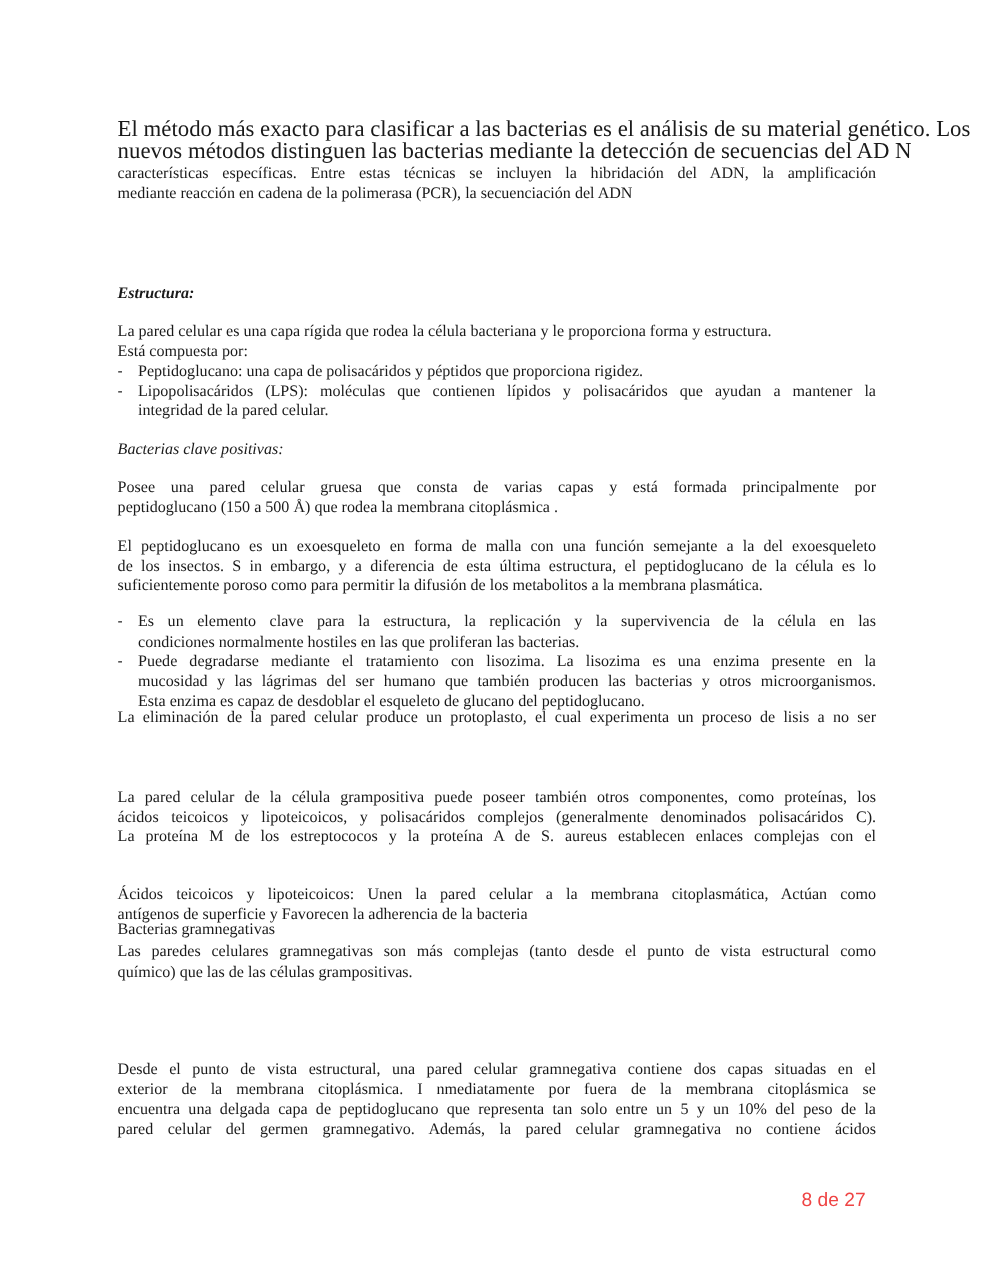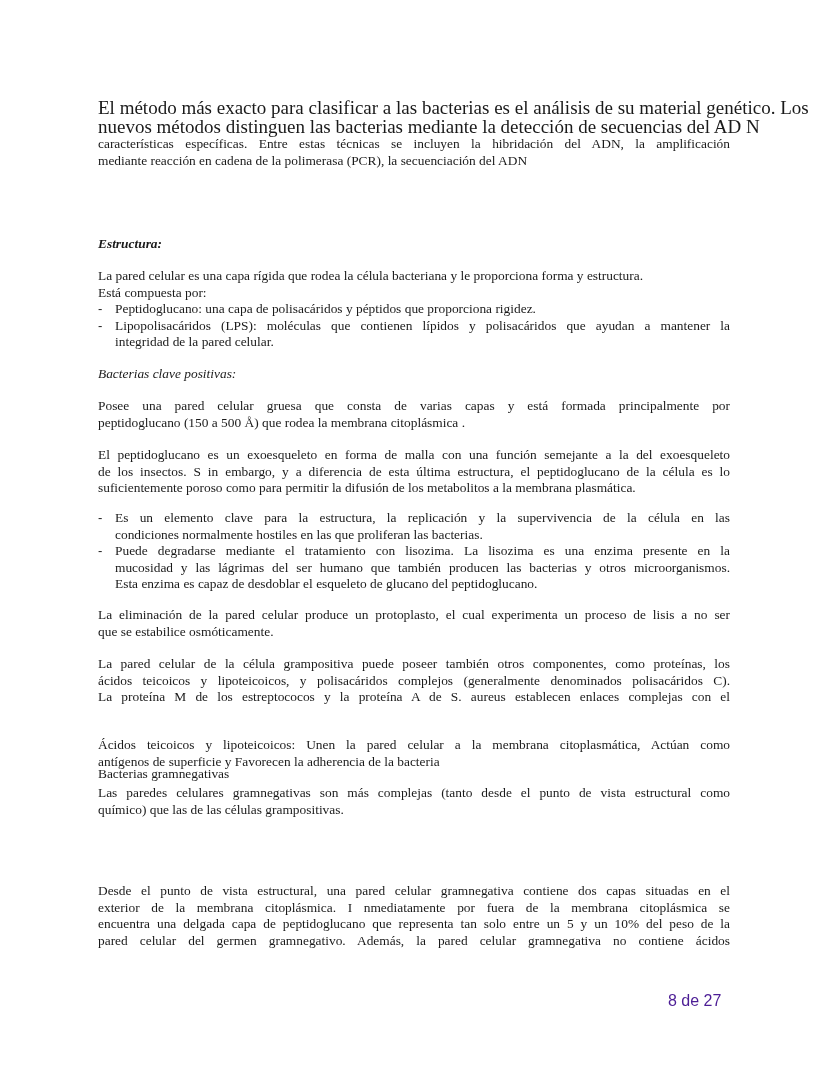--- a/index.html
+++ b/index.html
@@ -69,21 +69,21 @@
       top: 0;
       font-family: "Liberation Sans", "DejaVu Sans", sans-serif;
       font-size: 13px;
     }
     .page-number {
       position: absolute;
       left: 668px;
       top: 992px;
       font-family: "Liberation Sans", "DejaVu Sans", sans-serif;
       font-size: 16px;
-      color: #4c1d95;
+      color: #ef4444;
     }
   </style>
 </head>
 <body>
 
 <div class="page">
 
   <div class="block" style="top:99px;">
     <span class="line big">El método más exacto para clasificar a las bacterias es el análisis de su material genético. Los</span>
     <span class="line big">nuevos métodos distinguen las bacterias mediante la detección de secuencias del AD N</span>
@@ -130,23 +130,22 @@
       <span class="line last">condiciones normalmente hostiles en las que proliferan las bacterias.</span>
     </li>
     <li class="bullet-item">
       <span class="bullet-mark">-</span>
       <span class="line">Puede degradarse mediante el tratamiento con lisozima. La lisozima es una enzima presente en la</span>
       <span class="line">mucosidad y las lágrimas del ser humano que también producen las bacterias y otros microorganismos.</span>
       <span class="line last">Esta enzima es capaz de desdoblar el esqueleto de glucano del peptidoglucano.</span>
     </li>
   </ul>
 
-  <div class="block" style="top:607px;">
+  <div class="block" style="top:590px;">
     <span class="line">La eliminación de la pared celular produce un protoplasto, el cual experimenta un proceso de lisis a no ser</span>
-    <span class="line last">que se estabilice osmóticamente.</span>
   </div>
 
   <div class="block" style="top:656px;">
     <span class="line">La pared celular de la célula grampositiva puede poseer también otros componentes, como proteínas, los</span>
     <span class="line">ácidos teicoicos y lipoteicoicos, y polisacáridos complejos (generalmente denominados polisacáridos C).</span>
     <span class="line">La proteína M de los estreptococos y la proteína A de S. aureus establecen enlaces complejas con el</span>
   </div>
 
   <div class="block" style="top:737px;">
     <span class="line">Ácidos teicoicos y lipoteicoicos: Unen la pared celular a la membrana citoplasmática, Actúan como</span>

